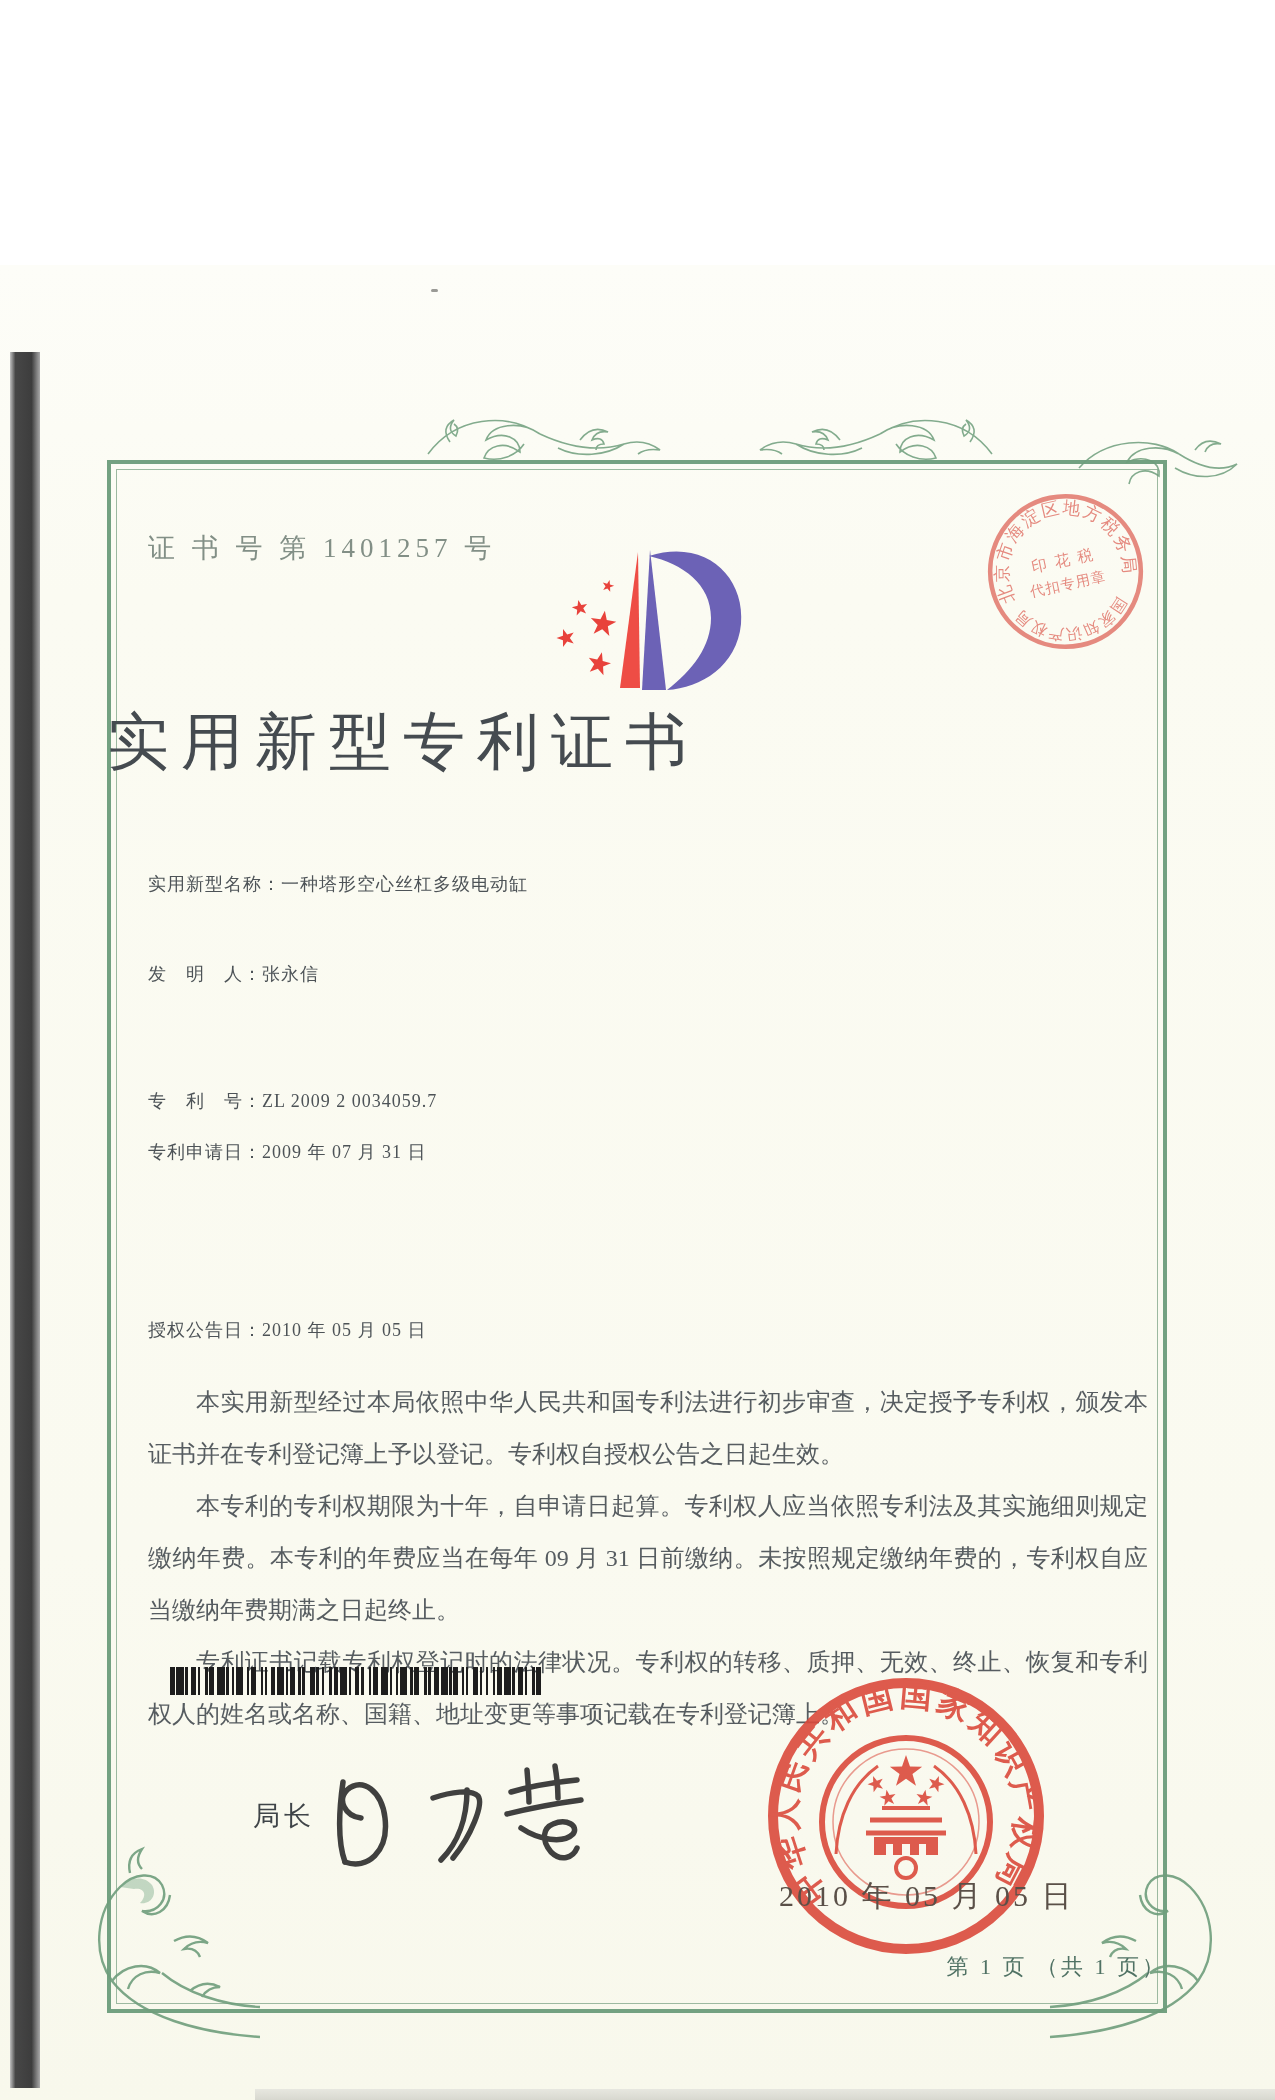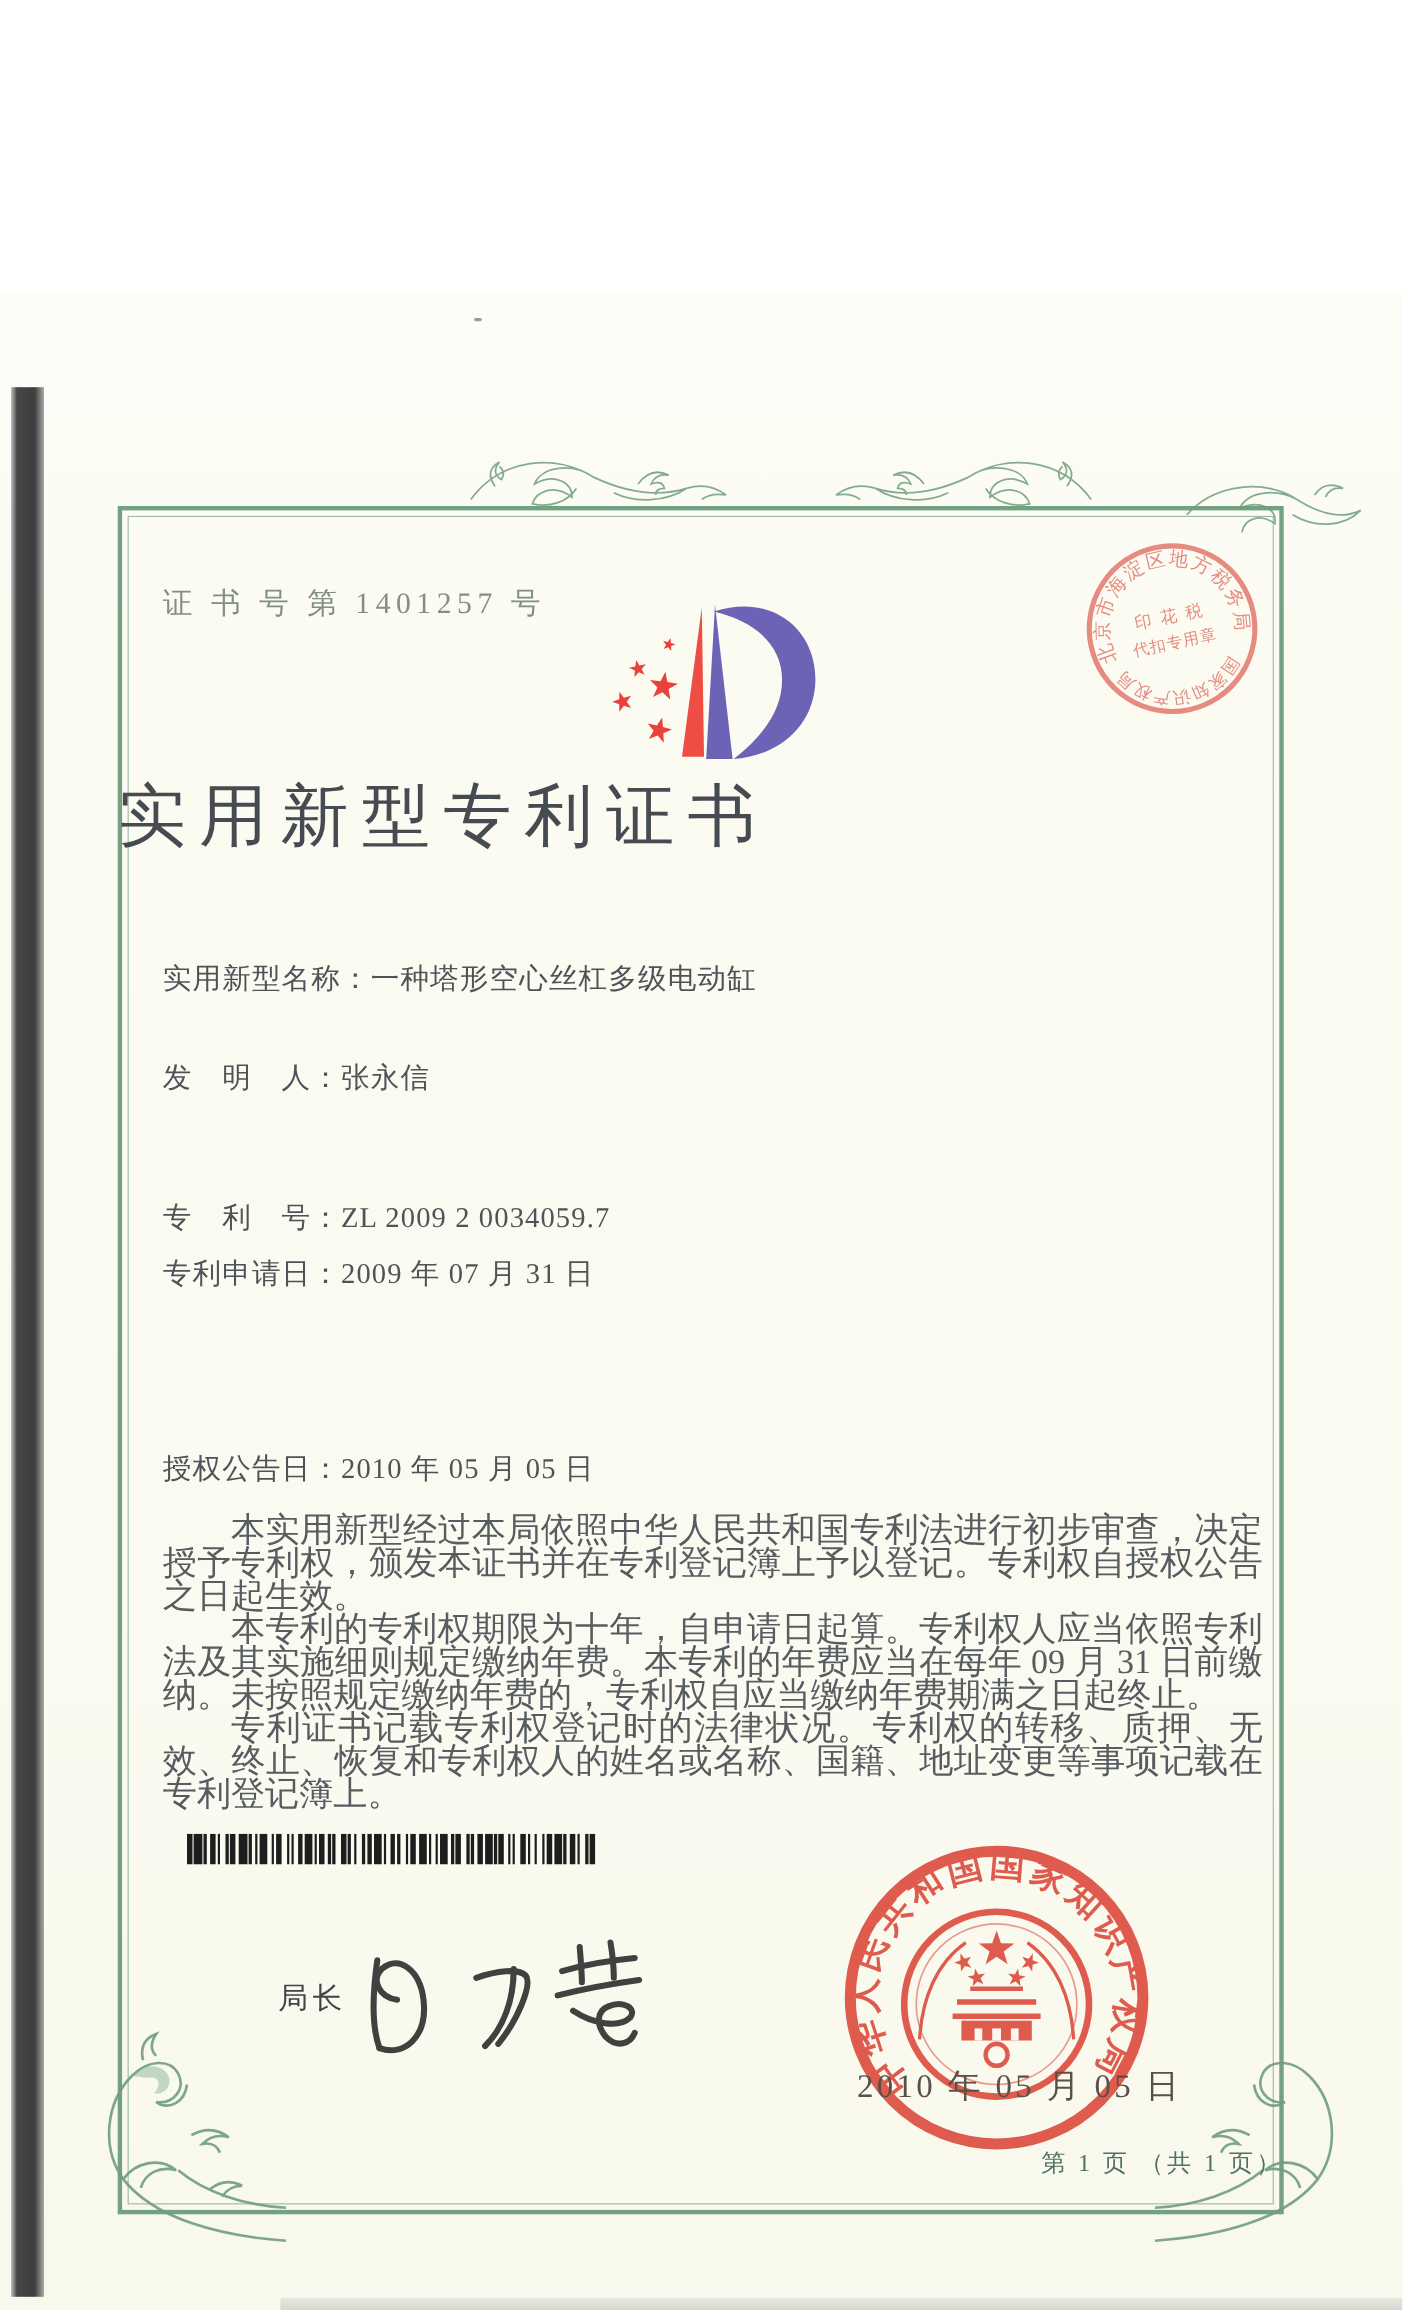--- a/index.html
+++ b/index.html
@@ -26,25 +26,25 @@
   .cert-no{position:absolute;left:148px;top:530px;font-size:27px;letter-spacing:5px;color:#828f86;text-align:center;}
 
   
   .logo{position:absolute;left:543px;top:512px;}
 
   
   .title{position:absolute;left:107px;top:700px;width:1152px;margin:0;
          font-size:62px;font-weight:500;letter-spacing:12px;color:#454b50;}
 
   
-  .field-row{position:absolute;left:148px;font-size:26px;letter-spacing:1px;color:#4d5357;white-space:nowrap;}
+  .field-row{position:absolute;left:148px;font-size:18px;letter-spacing:1px;color:#4d5357;white-space:nowrap;}
   .f0{top:872px}.f1{top:962px}.f2{top:1089px}.f3{top:1140px}.f4{top:1230px}.f5{top:1318px}
 
   
-  .body-text{position:absolute;left:148px;top:1376px;width:1000px;font-size:31px;line-height:30px;
+  .body-text{position:absolute;left:148px;top:1376px;width:1000px;font-size:24px;line-height:52px;
              color:#565c60;text-align:justify;}
   .body-text p{margin:0;text-indent:2em;}
 
   
   .barcode{position:absolute;left:170px;top:1667px;width:378px;height:28px;white-space:nowrap;overflow:hidden;}
   .barcode i{display:inline-block;height:100%;background:#1d1d1d;vertical-align:top;}
 
   
   .director-label{position:absolute;left:253px;top:1798px;font-size:27px;letter-spacing:4px;color:#3f4448;}
   .signature{position:absolute;left:315px;top:1740px;}

